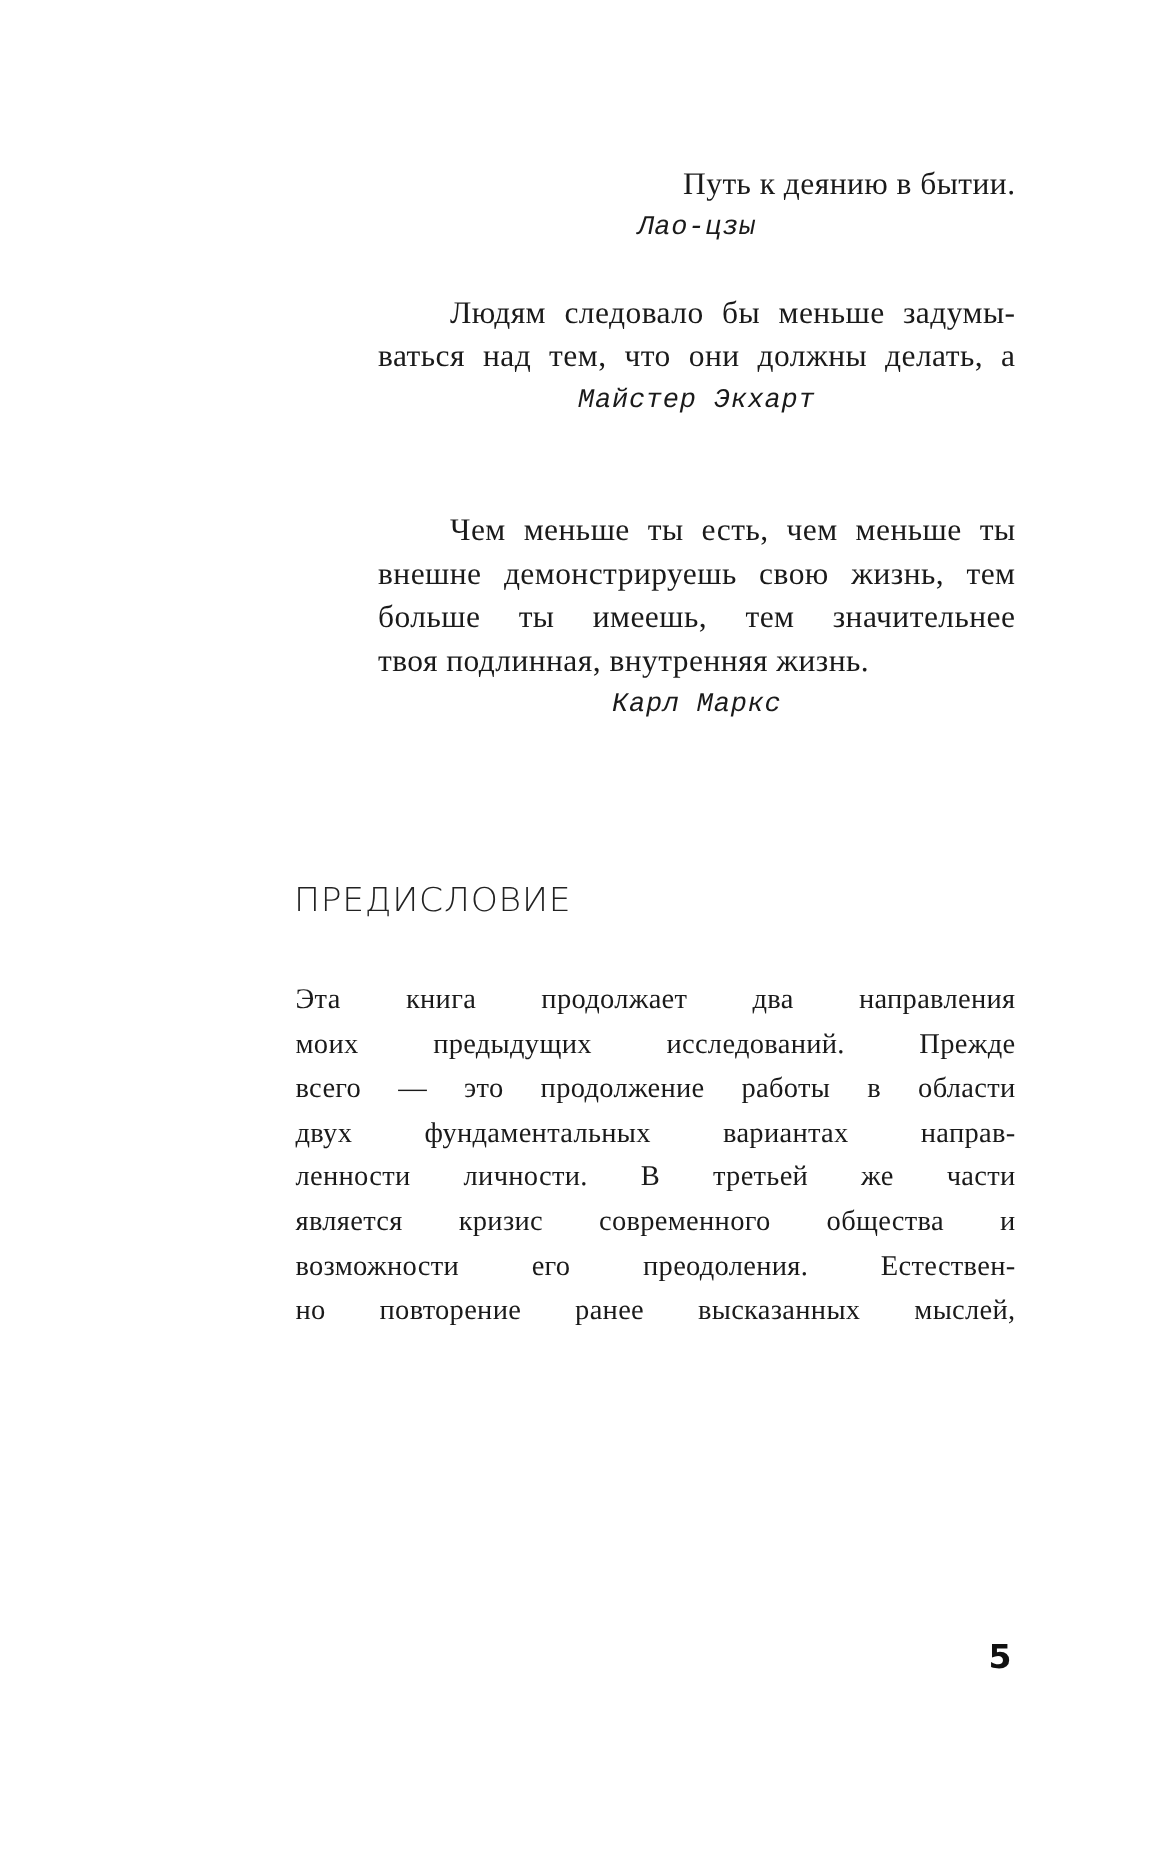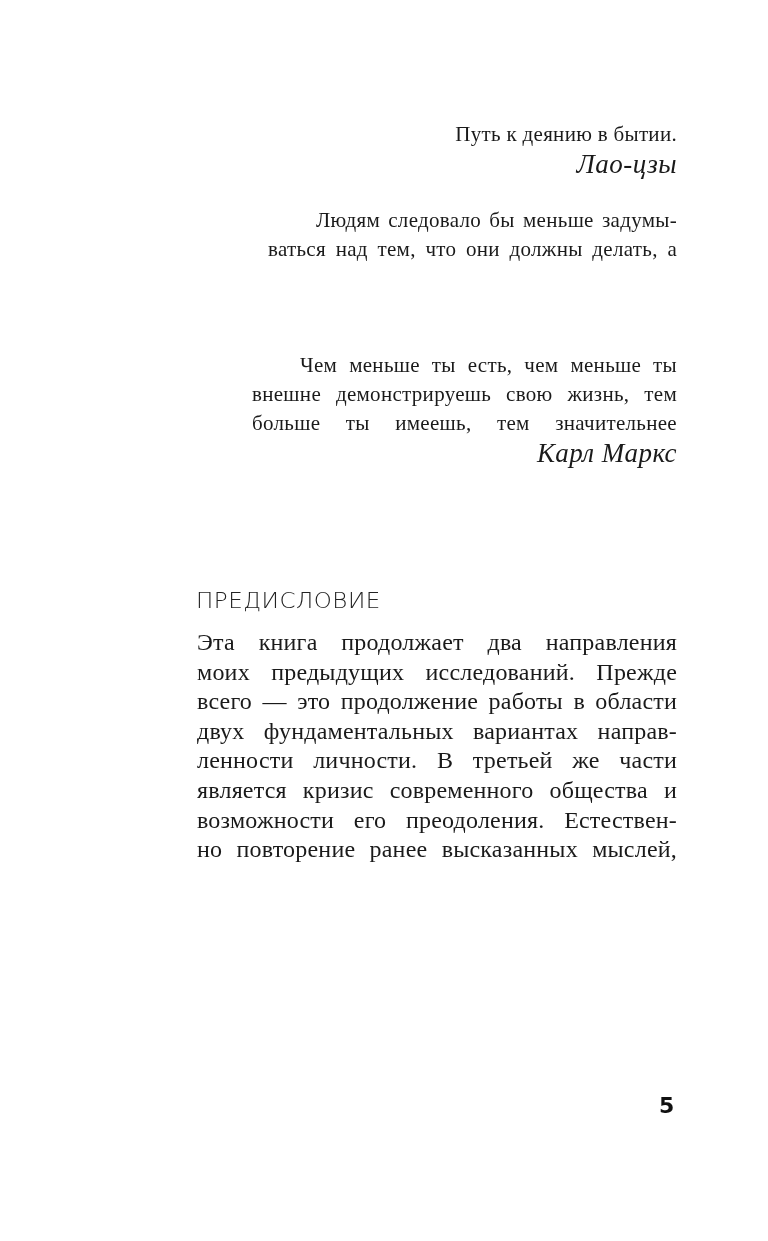--- a/index.html
+++ b/index.html
@@ -11,21 +11,21 @@
       width: 768px;
       height: 1241px;
       position: relative;
       overflow: hidden;
       color: #1a1a1a;
       font-family: "DejaVu Serif", "Liberation Serif", serif;
     }
     .epigraphs {
       position: absolute;
       left: 252px;
-      top: 120px;
+      top: 108px;
       width: 425px;
     }
     .epigraph {
       margin-bottom: 0;
     }
     .epigraph-text {
       font-family: "Liberation Serif", "DejaVu Serif", serif;
       font-size: 21px;
       line-height: 29px;
       text-align: justify;
@@ -41,51 +41,51 @@
       text-align-last: left;
     }
     .epigraph-text .line.indent {
       text-indent: 48px;
     }
     .epigraph-text .line.right {
       text-align: right;
       text-align-last: right;
     }
     .epigraph-author {
-      font-family: Liberation Serif, serif;
+      font-family: Liberation Mono, monospace;
       font-style: italic;
-      font-size: 27px;
+      font-size: 18px;
       line-height: 29px;
-      text-align: right;
+      text-align: center;
       letter-spacing: 0.5px;
       margin-top: 1px;
     }
     .epigraph.e1 { height: 86px; }
-    .epigraph.e2 { height: 145px; margin-left: 16px; }
+    .epigraph.e2 { height: 145px; }
 
     .section-heading {
       position: absolute;
       left: 196px;
       top: 588px;
       font-family: "DejaVu Sans", "Liberation Sans", sans-serif;
       font-weight: 200;
       font-size: 23px;
       letter-spacing: 0.5px;
       color: #222;
       -webkit-text-stroke: 0px;
       transform: scaleY(0.95);
       transform-origin: left top;
     }
     .body-text {
       position: absolute;
       left: 197px;
-      top: 628px;
+      top: 652px;
       width: 480px;
       font-family: "Liberation Serif", "DejaVu Serif", serif;
-      font-size: 24px;
+      font-size: 19px;
       line-height: 29.6px;
       letter-spacing: 0.2px;
     }
     .body-text .line {
       display: block;
       text-align: justify;
       text-align-last: justify;
       white-space: nowrap;
     }
     .page-number {
@@ -107,27 +107,29 @@
       <span class="line right">Путь к деянию в бытии.</span>
     </div>
     <div class="epigraph-author">Лао-цзы</div>
   </div>
 
   <div class="epigraph e2">
     <div class="epigraph-text">
       <span class="line indent">Людям следовало бы меньше задумы-</span>
       <span class="line">ваться над тем, что они должны делать, а</span>
     </div>
+    <div class="epigraph-author">Майстер Экхарт</div>
   </div>
 
   <div class="epigraph e3">
     <div class="epigraph-text">
       <span class="line indent">Чем меньше ты есть, чем меньше ты</span>
       <span class="line">внешне демонстрируешь свою жизнь, тем</span>
       <span class="line">больше ты имеешь, тем значительнее</span>
+      <span class="line last">твоя подлинная, внутренняя жизнь.</span>
     </div>
     <div class="epigraph-author">Карл Маркс</div>
   </div>
 </div>
 
 <div class="section-heading">ПРЕДИСЛОВИЕ</div>
 
 <div class="body-text">
   <span class="line">Эта книга продолжает два направления</span>
   <span class="line">моих предыдущих исследований. Прежде</span>

